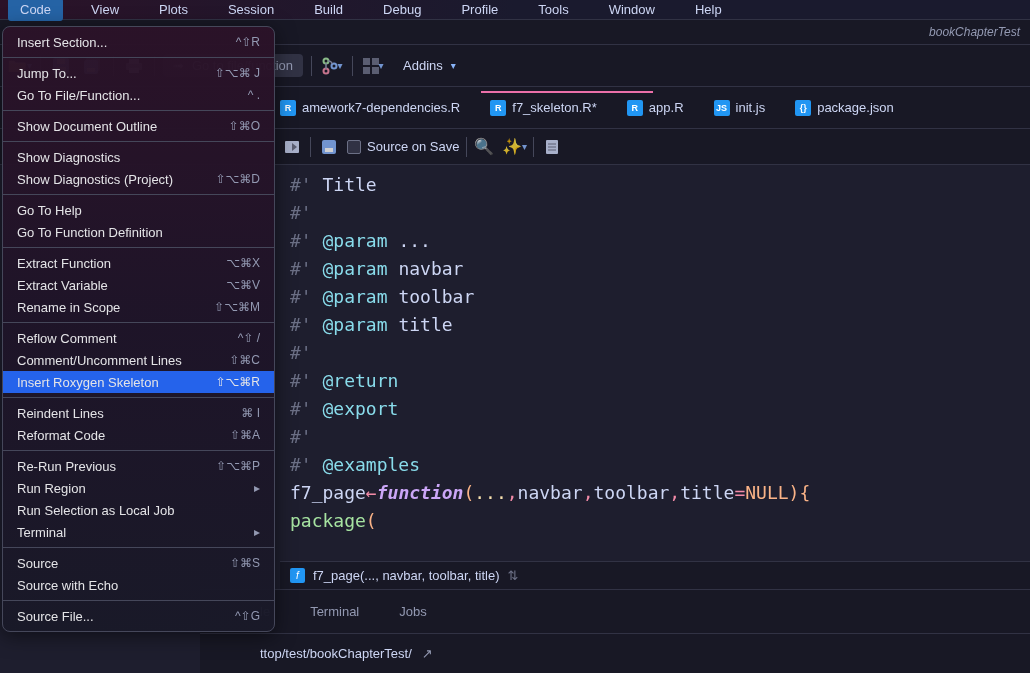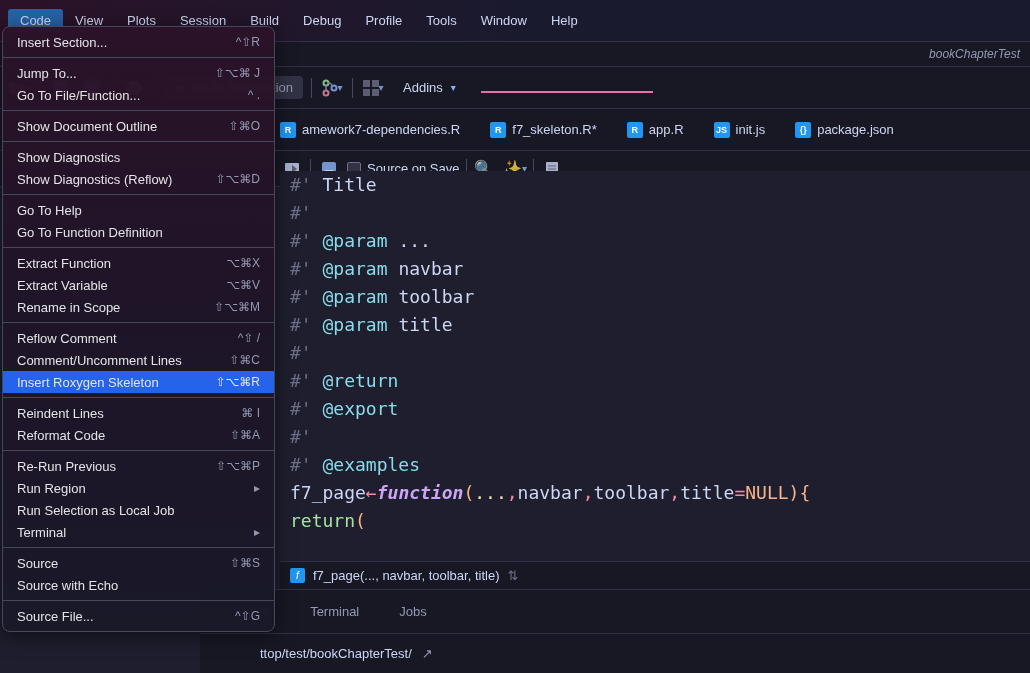--- a/index.html
+++ b/index.html
@@ -9,26 +9,27 @@
   background: #1e1e2e;
   font-family: -apple-system, BlinkMacSystemFont, "Segoe UI", sans-serif;
   font-size: 13px;
   color: #cdd6f4;
   overflow: hidden;
   position: relative;
 }
 
 
 .menubar {
-  height: 42px;
+  height: 20px;
   background: linear-gradient(90deg, #2b1228 0%, #1a1a2e 50%, #1a1a2e 100%);
   display: flex;
   align-items: center;
   padding: 0 8px;
   border-bottom: 1px solid #313244;
+  gap: 16px;
 }
 .menubar-item {
   padding: 4px 12px;
   color: #cdd6f4;
   cursor: pointer;
   border-radius: 3px;
 }
 .menubar-item.active {
   background: #2563a5;
 }
@@ -444,21 +445,21 @@
     <div class="editor-line"><span class="gutter"></span><span class="comment">#' </span><span class="keyword">@param</span><span class="param-name"> ...</span></div>
     <div class="editor-line"><span class="gutter"></span><span class="comment">#' </span><span class="keyword">@param</span><span class="param-name"> navbar</span></div>
     <div class="editor-line"><span class="gutter"></span><span class="comment">#' </span><span class="keyword">@param</span><span class="param-name"> toolbar</span></div>
     <div class="editor-line"><span class="gutter"></span><span class="comment">#' </span><span class="keyword">@param</span><span class="param-name"> title</span></div>
     <div class="editor-line"><span class="gutter"></span><span class="comment">#'</span></div>
     <div class="editor-line"><span class="gutter"></span><span class="comment">#' </span><span class="keyword">@return</span></div>
     <div class="editor-line"><span class="gutter"></span><span class="comment">#' </span><span class="keyword">@export</span></div>
     <div class="editor-line"><span class="gutter"></span><span class="comment">#'</span></div>
     <div class="editor-line"><span class="gutter"></span><span class="comment">#' </span><span class="keyword">@examples</span></div>
     <div class="editor-line"><span class="gutter"></span><span class="f7-name">f7_page</span> <span class="arrow">←</span> <span class="funckw">function</span><span class="paren">(</span> <span class="dots">...</span> <span class="comma">,</span> <span class="ident">navbar</span><span class="comma">,</span> <span class="ident">toolbar</span><span class="comma">,</span> <span class="ident">title</span> <span class="operator">=</span> <span class="null-kw">NULL</span><span class="paren">)</span> <span class="paren">{</span></div>
-    <div class="editor-line"><span class="gutter"></span>  <span class="tag-green">return</span><span class="paren">(</span></div>
+    <div class="editor-line"><span class="gutter"></span>  <span class="tag-green">package</span><span class="paren">(</span></div>
   </div>
 
 <div class="sig-bar">
   <div class="fn-badge">f</div>
   <span><span>f7_page</span><span>(..., navbar, toolbar, title)</span></span>
   <span style="color:#6c7086;">⇅</span>
 </div>
 
 <div class="bottom-tabs" id="bottom-tabs">
     <div class="bottom-tab">le</div>
@@ -489,21 +490,21 @@
     <div class="dropdown-item">
       <span>Show Document Outline</span>
       <span class="shortcut">⇧⌘O</span>
     </div>
     <div class="dropdown-sep"></div>
     <div class="dropdown-item">
       <span>Show Diagnostics</span>
       <span class="shortcut"></span>
     </div>
     <div class="dropdown-item">
-      <span>Show Diagnostics (Reflow)</span>
+      <span>Show Diagnostics (Project)</span>
       <span class="shortcut">⇧⌥⌘D</span>
     </div>
     <div class="dropdown-sep"></div>
     <div class="dropdown-item">
       <span>Go To Help</span>
       <span class="shortcut"></span>
     </div>
     <div class="dropdown-item">
       <span>Go To Function Definition</span>
       <span class="shortcut"></span>

